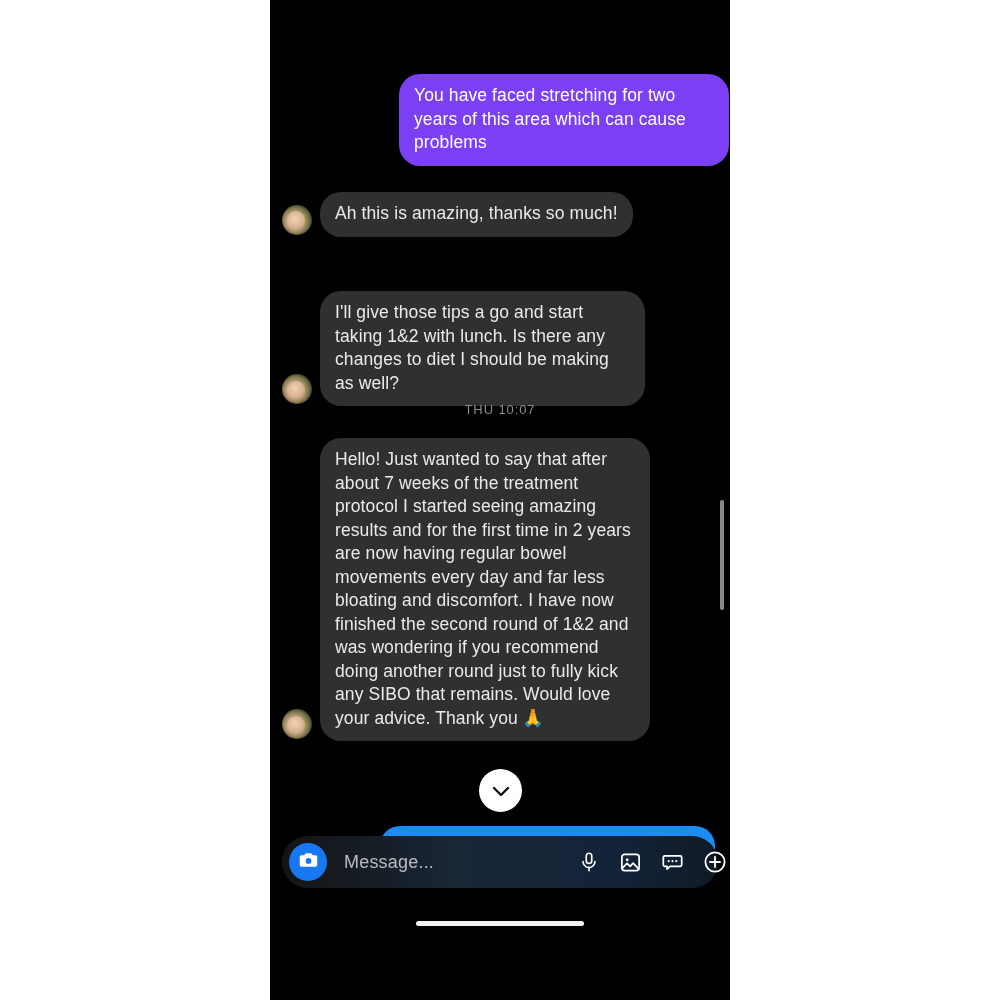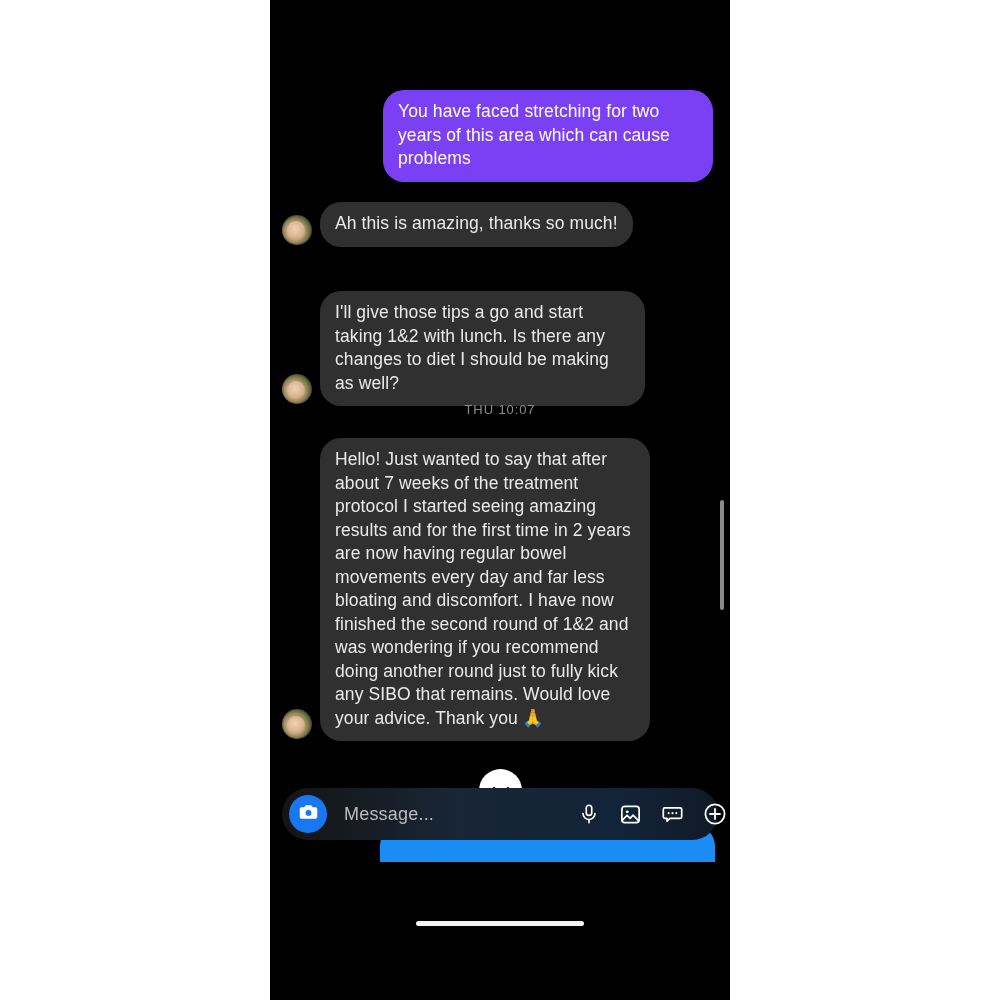--- a/index.html
+++ b/index.html
@@ -158,21 +158,21 @@
     width: 335px;
     height: 36px;
     background: #1b8cf4;
     border-radius: 20px 20px 0 0;
   }
 
   
   .composer {
     position: absolute;
     left: 12px;
-    top: 788px;
+    top: 836px;
     width: 436px;
     height: 52px;
     border-radius: 26px;
     background: linear-gradient(90deg, #141414 0%, #182636 40%, #132338 78%, #101a26 100%);
     display: flex;
     align-items: center;
     padding: 0 10px 0 7px;
   }
   .camera-btn {
     width: 38px;
@@ -218,25 +218,25 @@
 </style>
 </head>
 <body>
 
 <div class="page">
 
   <div class="phone">
 
     <div class="conversation">
 
-      <div class="row out" style="top:90px;">
+      <div class="row out" style="top:74px;margin-left:16px;">
         <div class="bubble out">You have faced stretching for two years of this area which can cause problems</div>
       </div>
 
-      <div class="row in" style="top:202px;">
+      <div class="row in" style="top:192px;">
         <div class="avatar"></div>
         <div class="bubble in">Ah this is amazing, thanks so much!</div>
       </div>
 
       <div class="row in" style="top:263px;margin-top:28px;">
         <div class="avatar"></div>
         <div class="bubble in" style="max-width:325px;">I'll give those tips a go and start taking 1&amp;2 with lunch. Is there any changes to diet I should be making as well?</div>
       </div>
 
       <div class="ts" style="top:402px;">THU 10:07</div>

